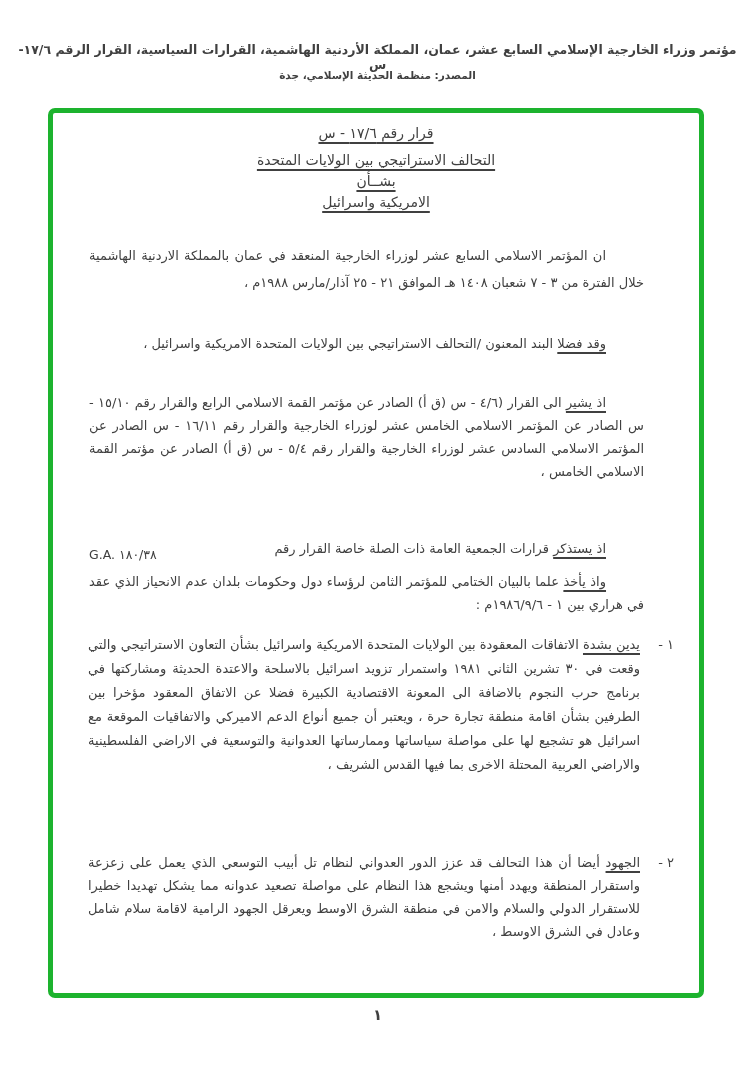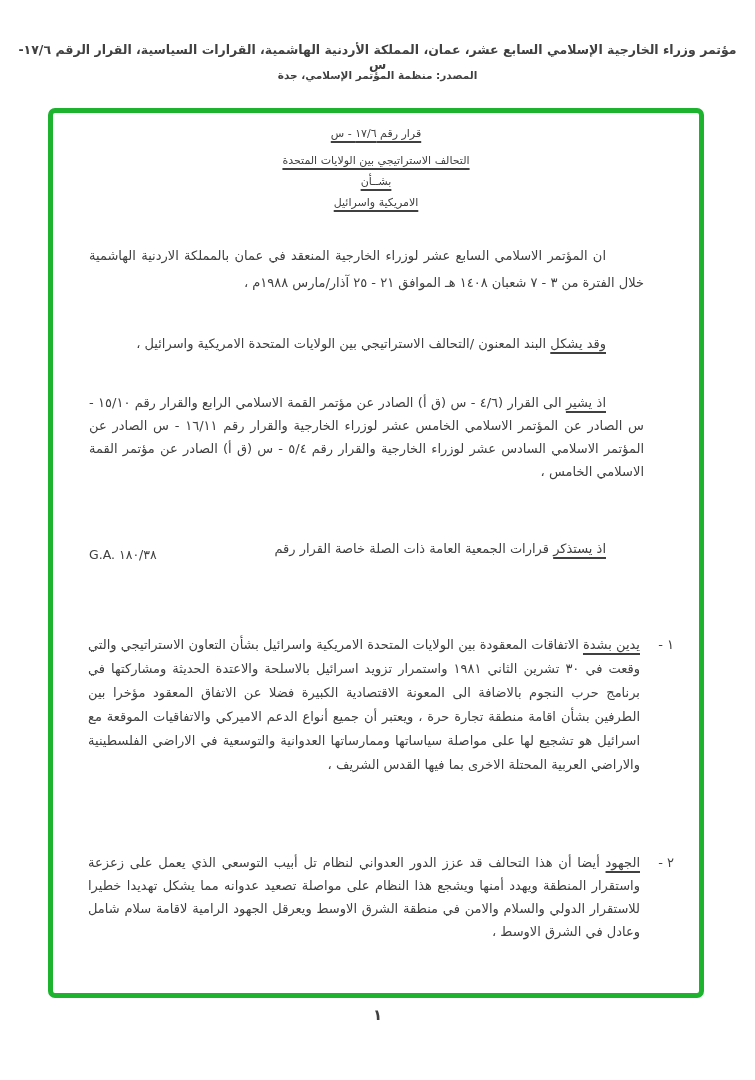--- a/index.html
+++ b/index.html
@@ -39,21 +39,21 @@
     inset: 0;
     font-size: 13px;
     direction: rtl;
   }
   .title {
     position: absolute;
     top: 10px;
     left: 0;
     right: 0;
     text-align: center;
-    font-size: 11px;
+    font-size: 14px;
   }
   .tl {
     text-decoration: underline;
     text-decoration-thickness: 1.5px;
     text-underline-offset: 4px;
     line-height: 21px;
   }
   .tl.first { margin-bottom: 6px; }
 
   .block {
@@ -110,42 +110,43 @@
     font-size: 15px;
     font-weight: bold;
   }
 </style>
 </head>
 <body>
 
 <div class="page" style="color: #404040;">
 
   <div class="hdr l1">مؤتمر وزراء الخارجية الإسلامي السابع عشر، عمان، المملكة الأردنية الهاشمية، القرارات السياسية، القرار الرقم ١٧/٦-س</div>
-  <div class="hdr l2">المصدر:  منظمة المؤتمر الإسلامي، جدة</div>
+  <div class="hdr l2">المصدر:  منظمة الحديثة الإسلامي، جدة</div>
 
   <div class="green-box">
     <div class="doc">
 
       <div class="title">
         <div class="tl first">قرار رقم ١٧/٦ - س</div>
         <div class="tl">التحالف الاستراتيجي بين الولايات المتحدة</div>
         <div class="tl">بشــأن</div>
         <div class="tl">الامريكية واسرائيل</div>
       </div>
 
       <div class="block para wide" style="top:129px"><span class="lead"></span><span>ان المؤتمر الاسلامي السابع عشر لوزراء الخارجية المنعقد في عمان بالمملكة الاردنية الهاشمية خلال الفترة من ٣ - ٧ شعبان ١٤٠٨ هـ الموافق ٢١ - ٢٥ آذار/مارس ١٩٨٨م ،</span></div>
 
-      <div class="block para wide" style="top:217px"><span class="lead">وقد يشكل</span><span> البند المعنون /التحالف الاستراتيجي بين الولايات المتحدة الامريكية واسرائيل ،</span></div>
+      <div class="block para wide" style="top:217px"><span class="lead">وقد فضلا</span><span> البند المعنون /التحالف الاستراتيجي بين الولايات المتحدة الامريكية واسرائيل ،</span></div>
 
       <div class="block para" style="top:278px"><span class="lead">اذ يشير</span><span> الى القرار (٤/٦ - س (ق أ) الصادر عن مؤتمر القمة الاسلامي الرابع والقرار رقم ١٥/١٠ - س الصادر عن المؤتمر الاسلامي الخامس عشر لوزراء الخارجية والقرار رقم ١٦/١١ - س الصادر عن المؤتمر الاسلامي السادس عشر لوزراء الخارجية والقرار رقم ٥/٤ - س (ق أ) الصادر عن مؤتمر القمة الاسلامي الخامس ،</span></div>
 
       <div class="block para" style="top:424px"><span class="lead">اذ يستذكر</span><span> قرارات الجمعية العامة ذات الصلة خاصة القرار رقم</span></div>
 
       <div class="ga-line" style="top:433px">G.A. ١٨٠/٣٨</div>
 
+      <div class="block para" style="top:457px"><span class="lead">واذ يأخذ</span><span> علما بالبيان الختامي للمؤتمر الثامن لرؤساء دول وحكومات بلدان عدم الانحياز الذي عقد في هراري بين ١ - ١٩٨٦/٩/٦م :</span></div>
 
       <div class="item" style="top:520px">
         <span class="num">١ -</span>
         <div class="para"><span class="lead">يدين بشدة</span><span> الاتفاقات المعقودة بين الولايات المتحدة الامريكية واسرائيل بشأن التعاون الاستراتيجي والتي وقعت في ٣٠ تشرين الثاني ١٩٨١ واستمرار تزويد اسرائيل بالاسلحة والاعتدة الحديثة ومشاركتها في برنامج حرب النجوم بالاضافة الى المعونة الاقتصادية الكبيرة فضلا عن الاتفاق المعقود مؤخرا بين الطرفين بشأن اقامة منطقة تجارة حرة ، ويعتبر أن جميع أنواع الدعم الاميركي والاتفاقيات الموقعة مع اسرائيل هو تشجيع لها على مواصلة سياساتها وممارساتها العدوانية والتوسعية في الاراضي الفلسطينية والاراضي العربية المحتلة الاخرى بما فيها القدس الشريف ،</span></div>
       </div>
 
       <div class="item second" style="top:738px">
         <span class="num">٢ -</span>
         <div class="para"><span class="lead">الجهود</span><span> أيضا أن هذا التحالف قد عزز الدور العدواني لنظام تل أبيب التوسعي الذي يعمل على زعزعة واستقرار المنطقة ويهدد أمنها ويشجع هذا النظام على مواصلة تصعيد عدوانه مما يشكل تهديدا خطيرا للاستقرار الدولي والسلام والامن في منطقة الشرق الاوسط ويعرقل الجهود الرامية لاقامة سلام شامل وعادل في الشرق الاوسط ،</span></div>
       </div>

